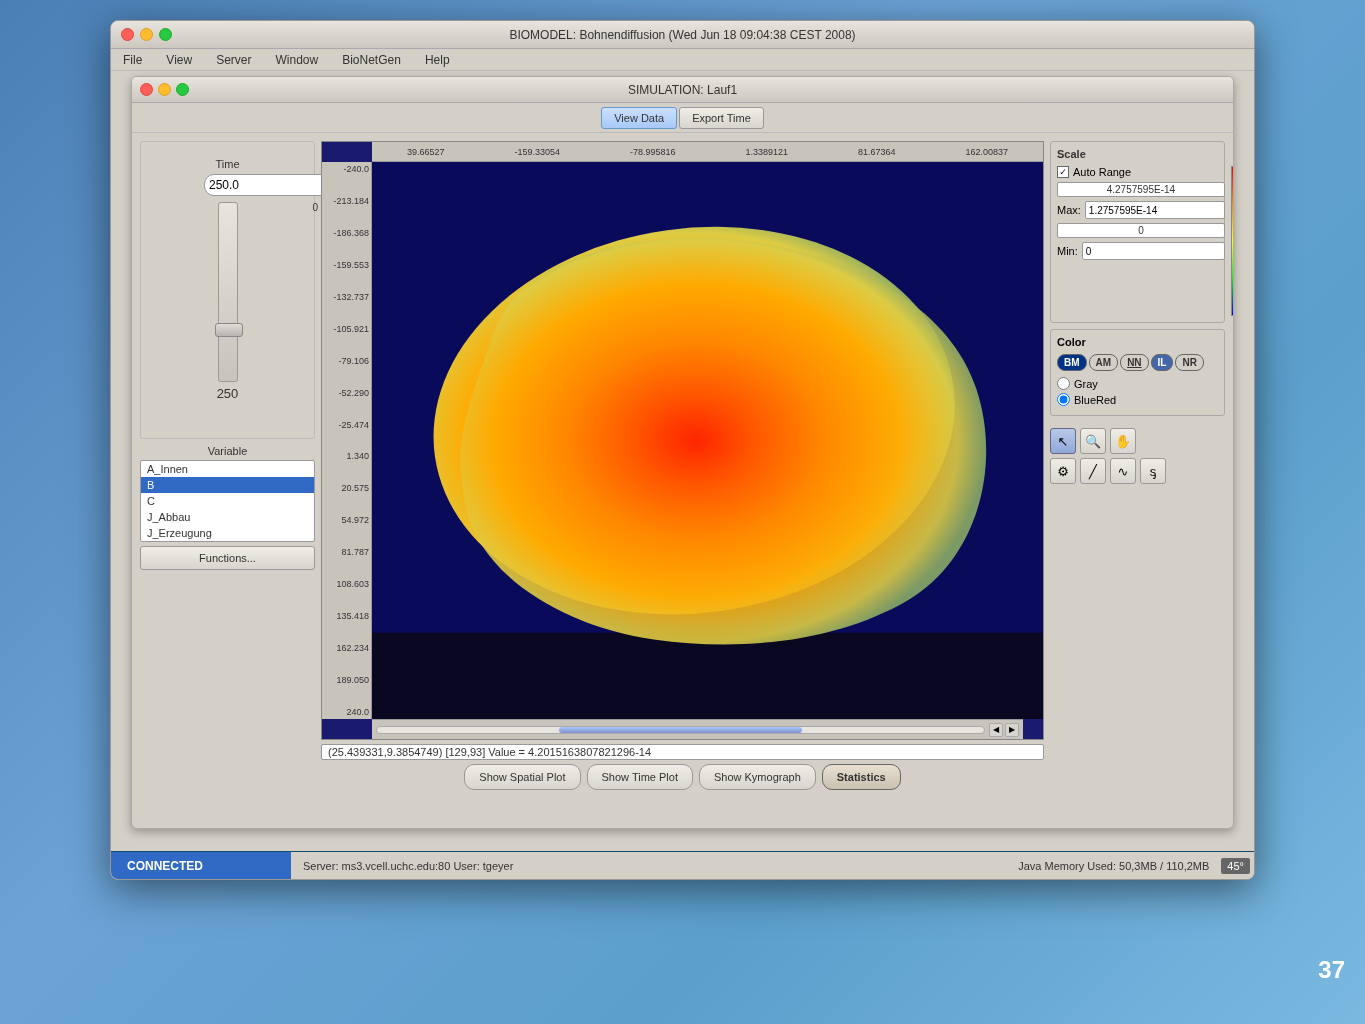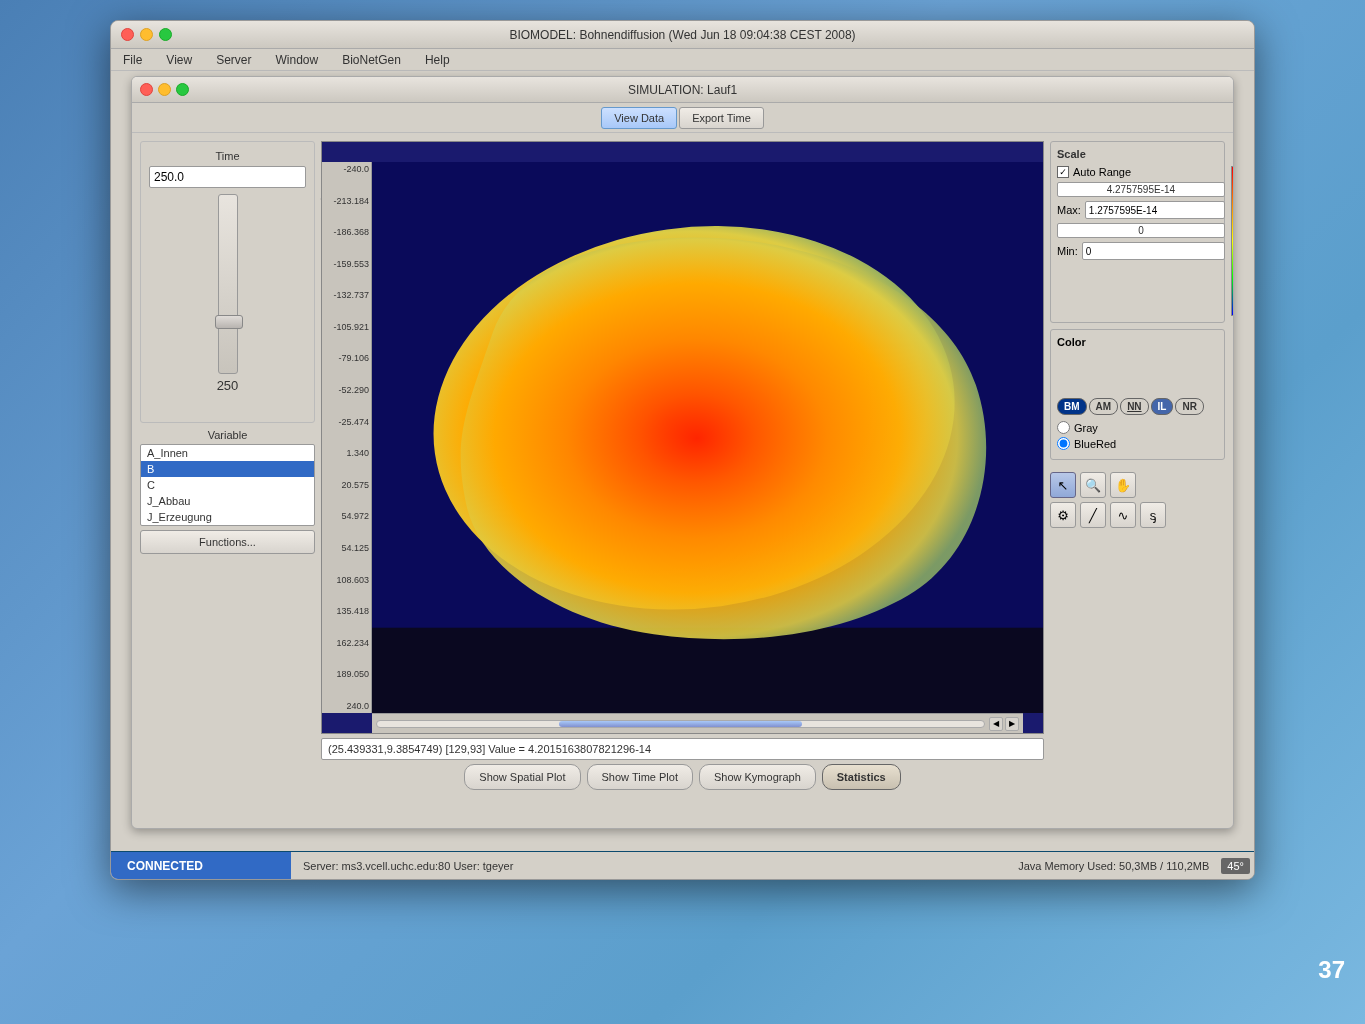--- a/index.html
+++ b/index.html
@@ -160,39 +160,40 @@
       flex-shrink: 0;
       display: flex;
       flex-direction: column;
       gap: 6px;
     }
 
     .time-section {
       background: #d4d0c8;
       border: 1px solid #bbb;
       border-radius: 3px;
-      padding: 8px;
+      padding: 16px;
     }
 
     .section-label {
       text-align: center;
       font-size: 11px;
       color: #333;
       margin-bottom: 4px;
     }
 
     .time-input {
       width: 100%;
       height: 22px;
       font-size: 12px;
       border: 1px solid #999;
-      border-radius: 2px;
+      border-radius: 10px;
       padding: 0 4px;
       background: white;
       margin-bottom: 6px;
+      margin-left: 47px;
     }
 
     .slider-container {
       display: flex;
       flex-direction: column;
       align-items: center;
       position: relative;
       height: 220px;
     }
 
@@ -381,21 +382,21 @@
       border: 1px solid #aaa;
       border-radius: 2px;
       display: flex;
       align-items: center;
       justify-content: center;
       font-size: 8px;
       cursor: pointer;
     }
 
     .status-bar-inner {
-      height: 22px;
+      height: 16px;
       background: white;
       border: 1px solid #999;
       border-radius: 2px;
       display: flex;
       align-items: center;
       padding: 0 6px;
       font-size: 11px;
       color: #333;
     }
 
@@ -513,21 +514,20 @@
       margin-bottom: 6px;
     }
 
     .color-btn {
       padding: 2px 6px;
       font-size: 10px;
       border: 1px solid #666;
       border-radius: 8px;
       cursor: pointer;
       font-weight: bold;
-      margin-top: 44px;
     }
 
     .color-btn.bm { background: #003388; color: white; }
     .color-btn.am { background: #d4d0c8; color: #333; }
     .color-btn.nn { background: #d4d0c8; color: #333; text-decoration: underline; }
     .color-btn.il { background: #4466aa; color: white; }
     .color-btn.nr { background: #d4d0c8; color: #333; }
 
     .radio-row {
       display: flex;
@@ -701,35 +701,43 @@
             <div class="var-item">J_Abbau</div>
             <div class="var-item">J_Erzeugung</div>
           </div>
           <button class="functions-btn">Functions...</button>
         </div>
       </div>
 
       <div class="center-panel">
         <div class="plot-area">
 
+          <div class="axis-top">
+            <span>39.66527</span>
+            <span>-159.33054</span>
+            <span>-78.995816</span>
+            <span>1.3389121</span>
+            <span>81.67364</span>
+            <span>162.00837</span>
+          </div>
 
           <div class="axis-left">
             <span class="axis-label">-240.0</span>
             <span class="axis-label">-213.184</span>
             <span class="axis-label">-186.368</span>
             <span class="axis-label">-159.553</span>
             <span class="axis-label">-132.737</span>
             <span class="axis-label">-105.921</span>
             <span class="axis-label">-79.106</span>
             <span class="axis-label">-52.290</span>
             <span class="axis-label">-25.474</span>
             <span class="axis-label">1.340</span>
             <span class="axis-label">20.575</span>
             <span class="axis-label">54.972</span>
-            <span class="axis-label">54.125</span>
+            <span class="axis-label">81.787</span>
             <span class="axis-label">108.603</span>
             <span class="axis-label">135.418</span>
             <span class="axis-label">162.234</span>
             <span class="axis-label">189.050</span>
             <span class="axis-label">240.0</span>
           </div>
 
           <div class="plot-canvas">
             <svg width="100%" height="100%" viewBox="0 0 500 420" preserveAspectRatio="none">
               <defs>

